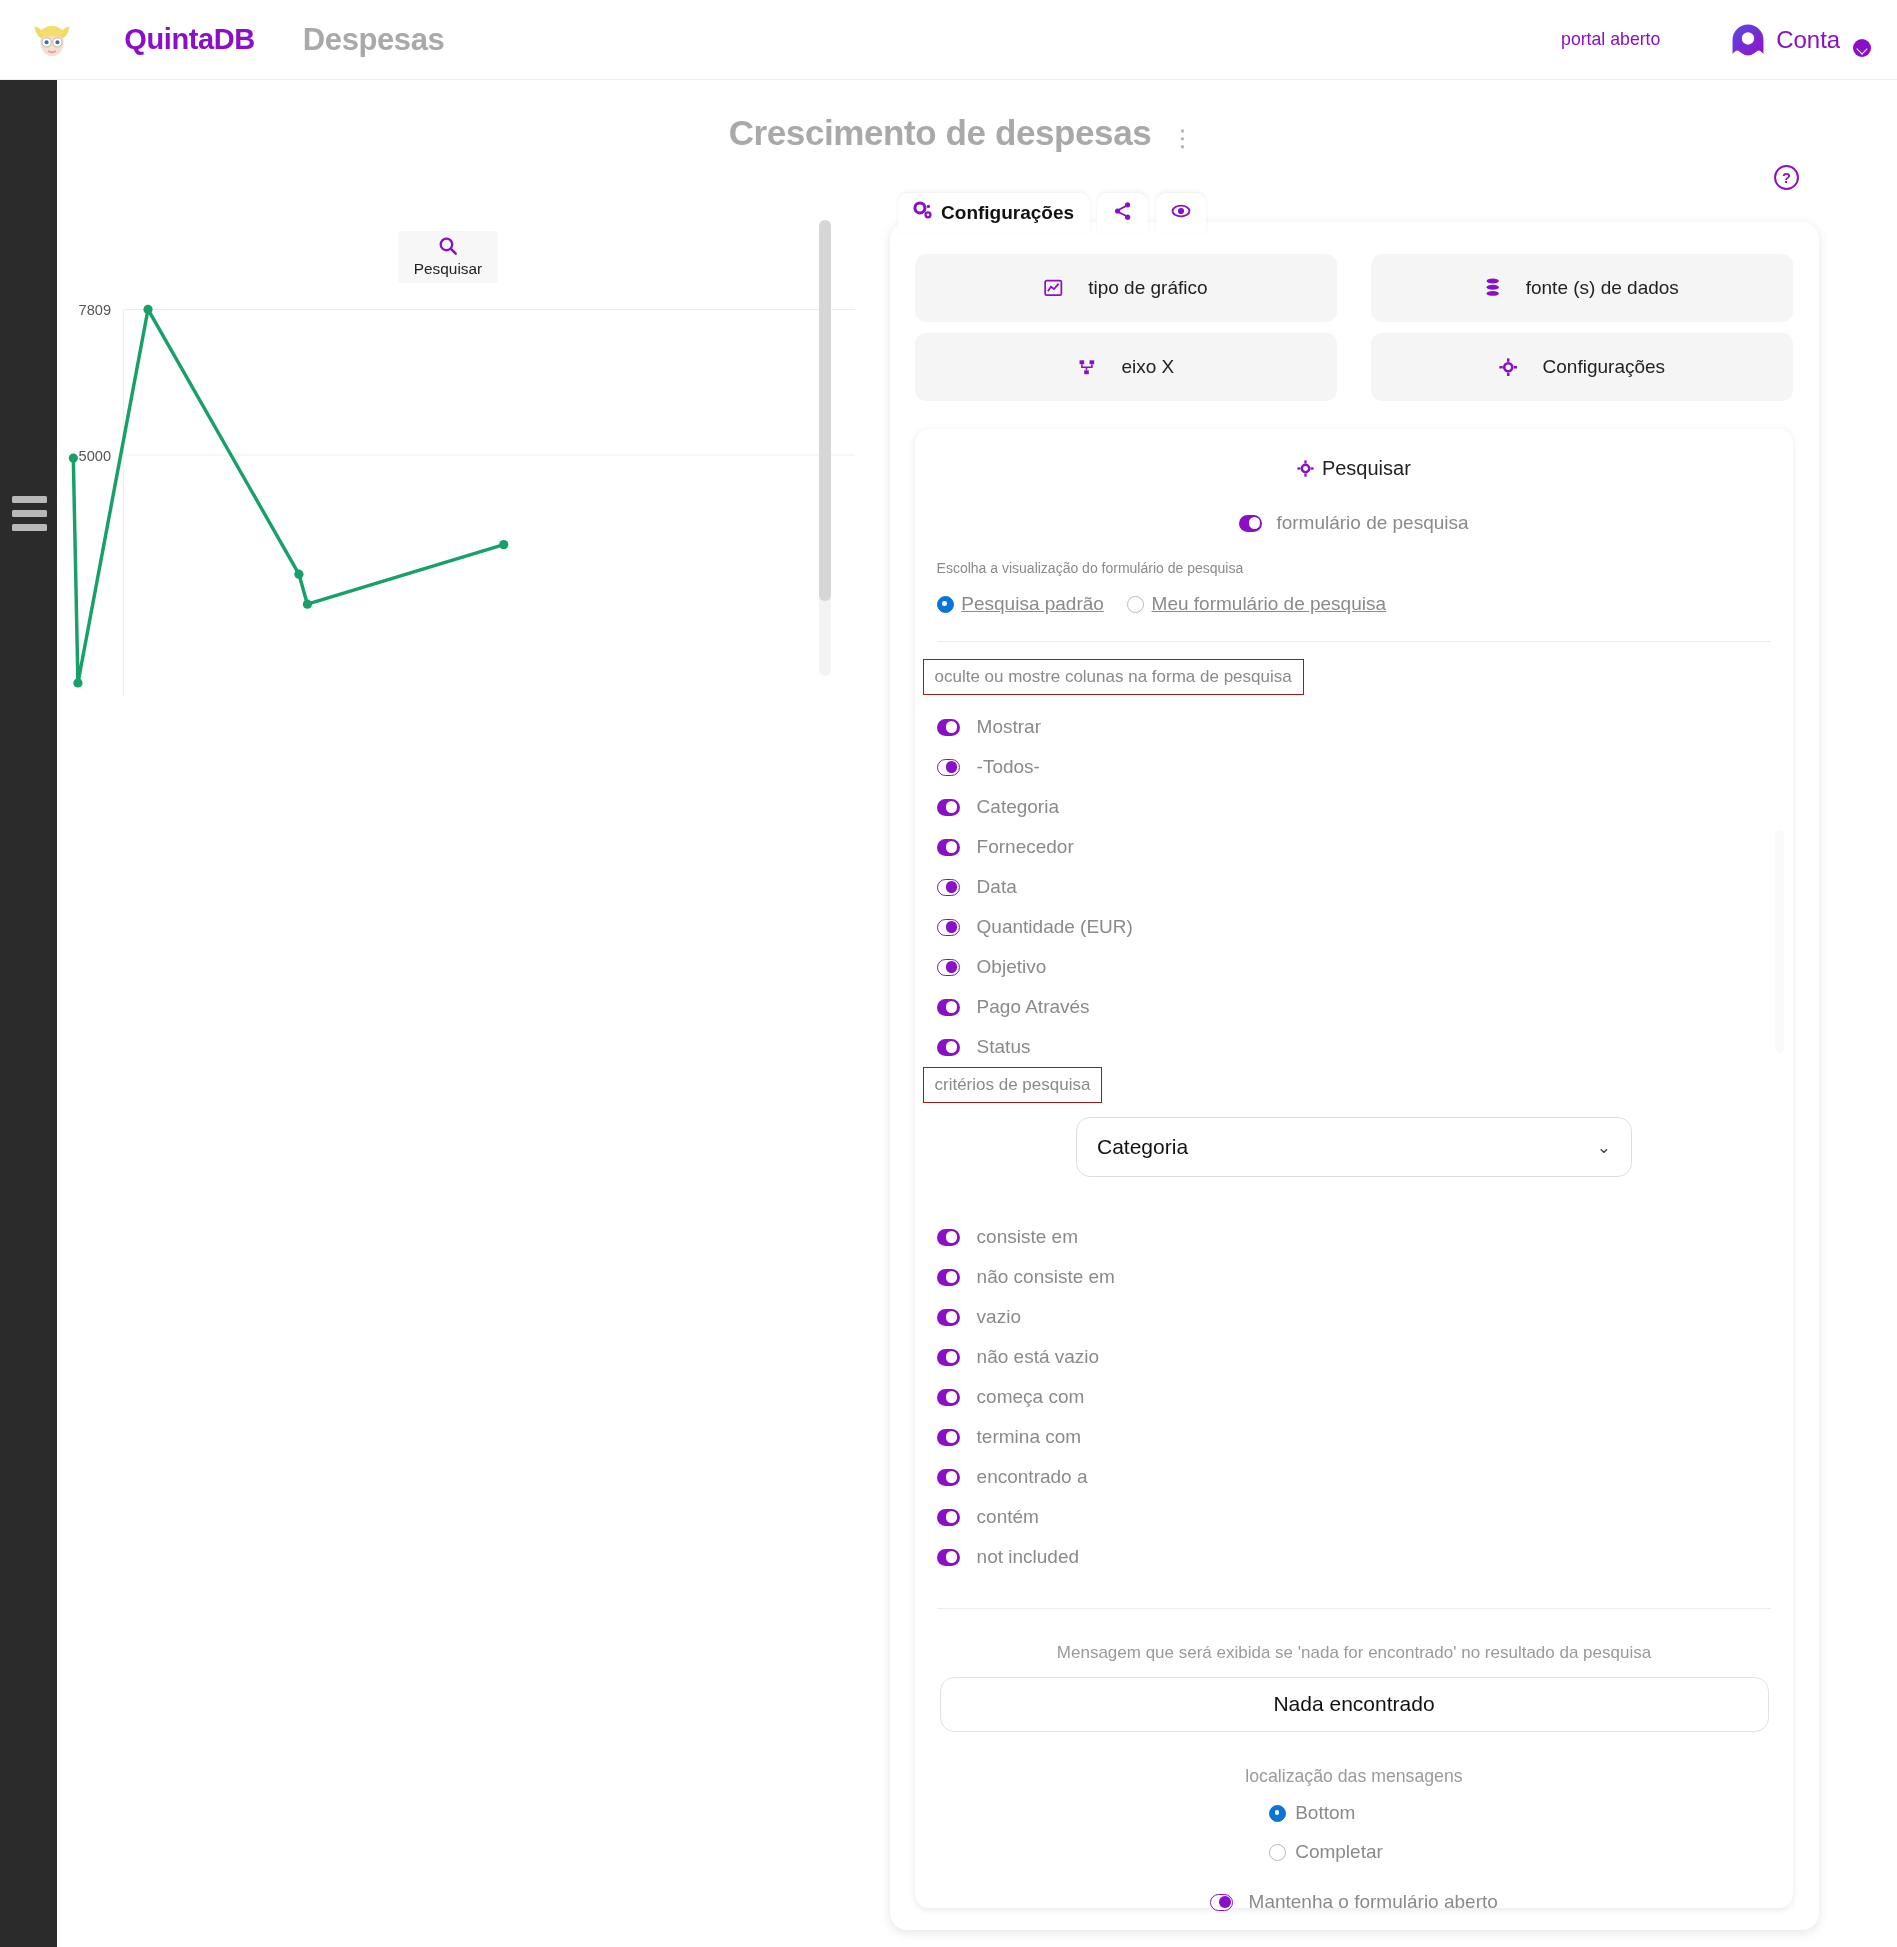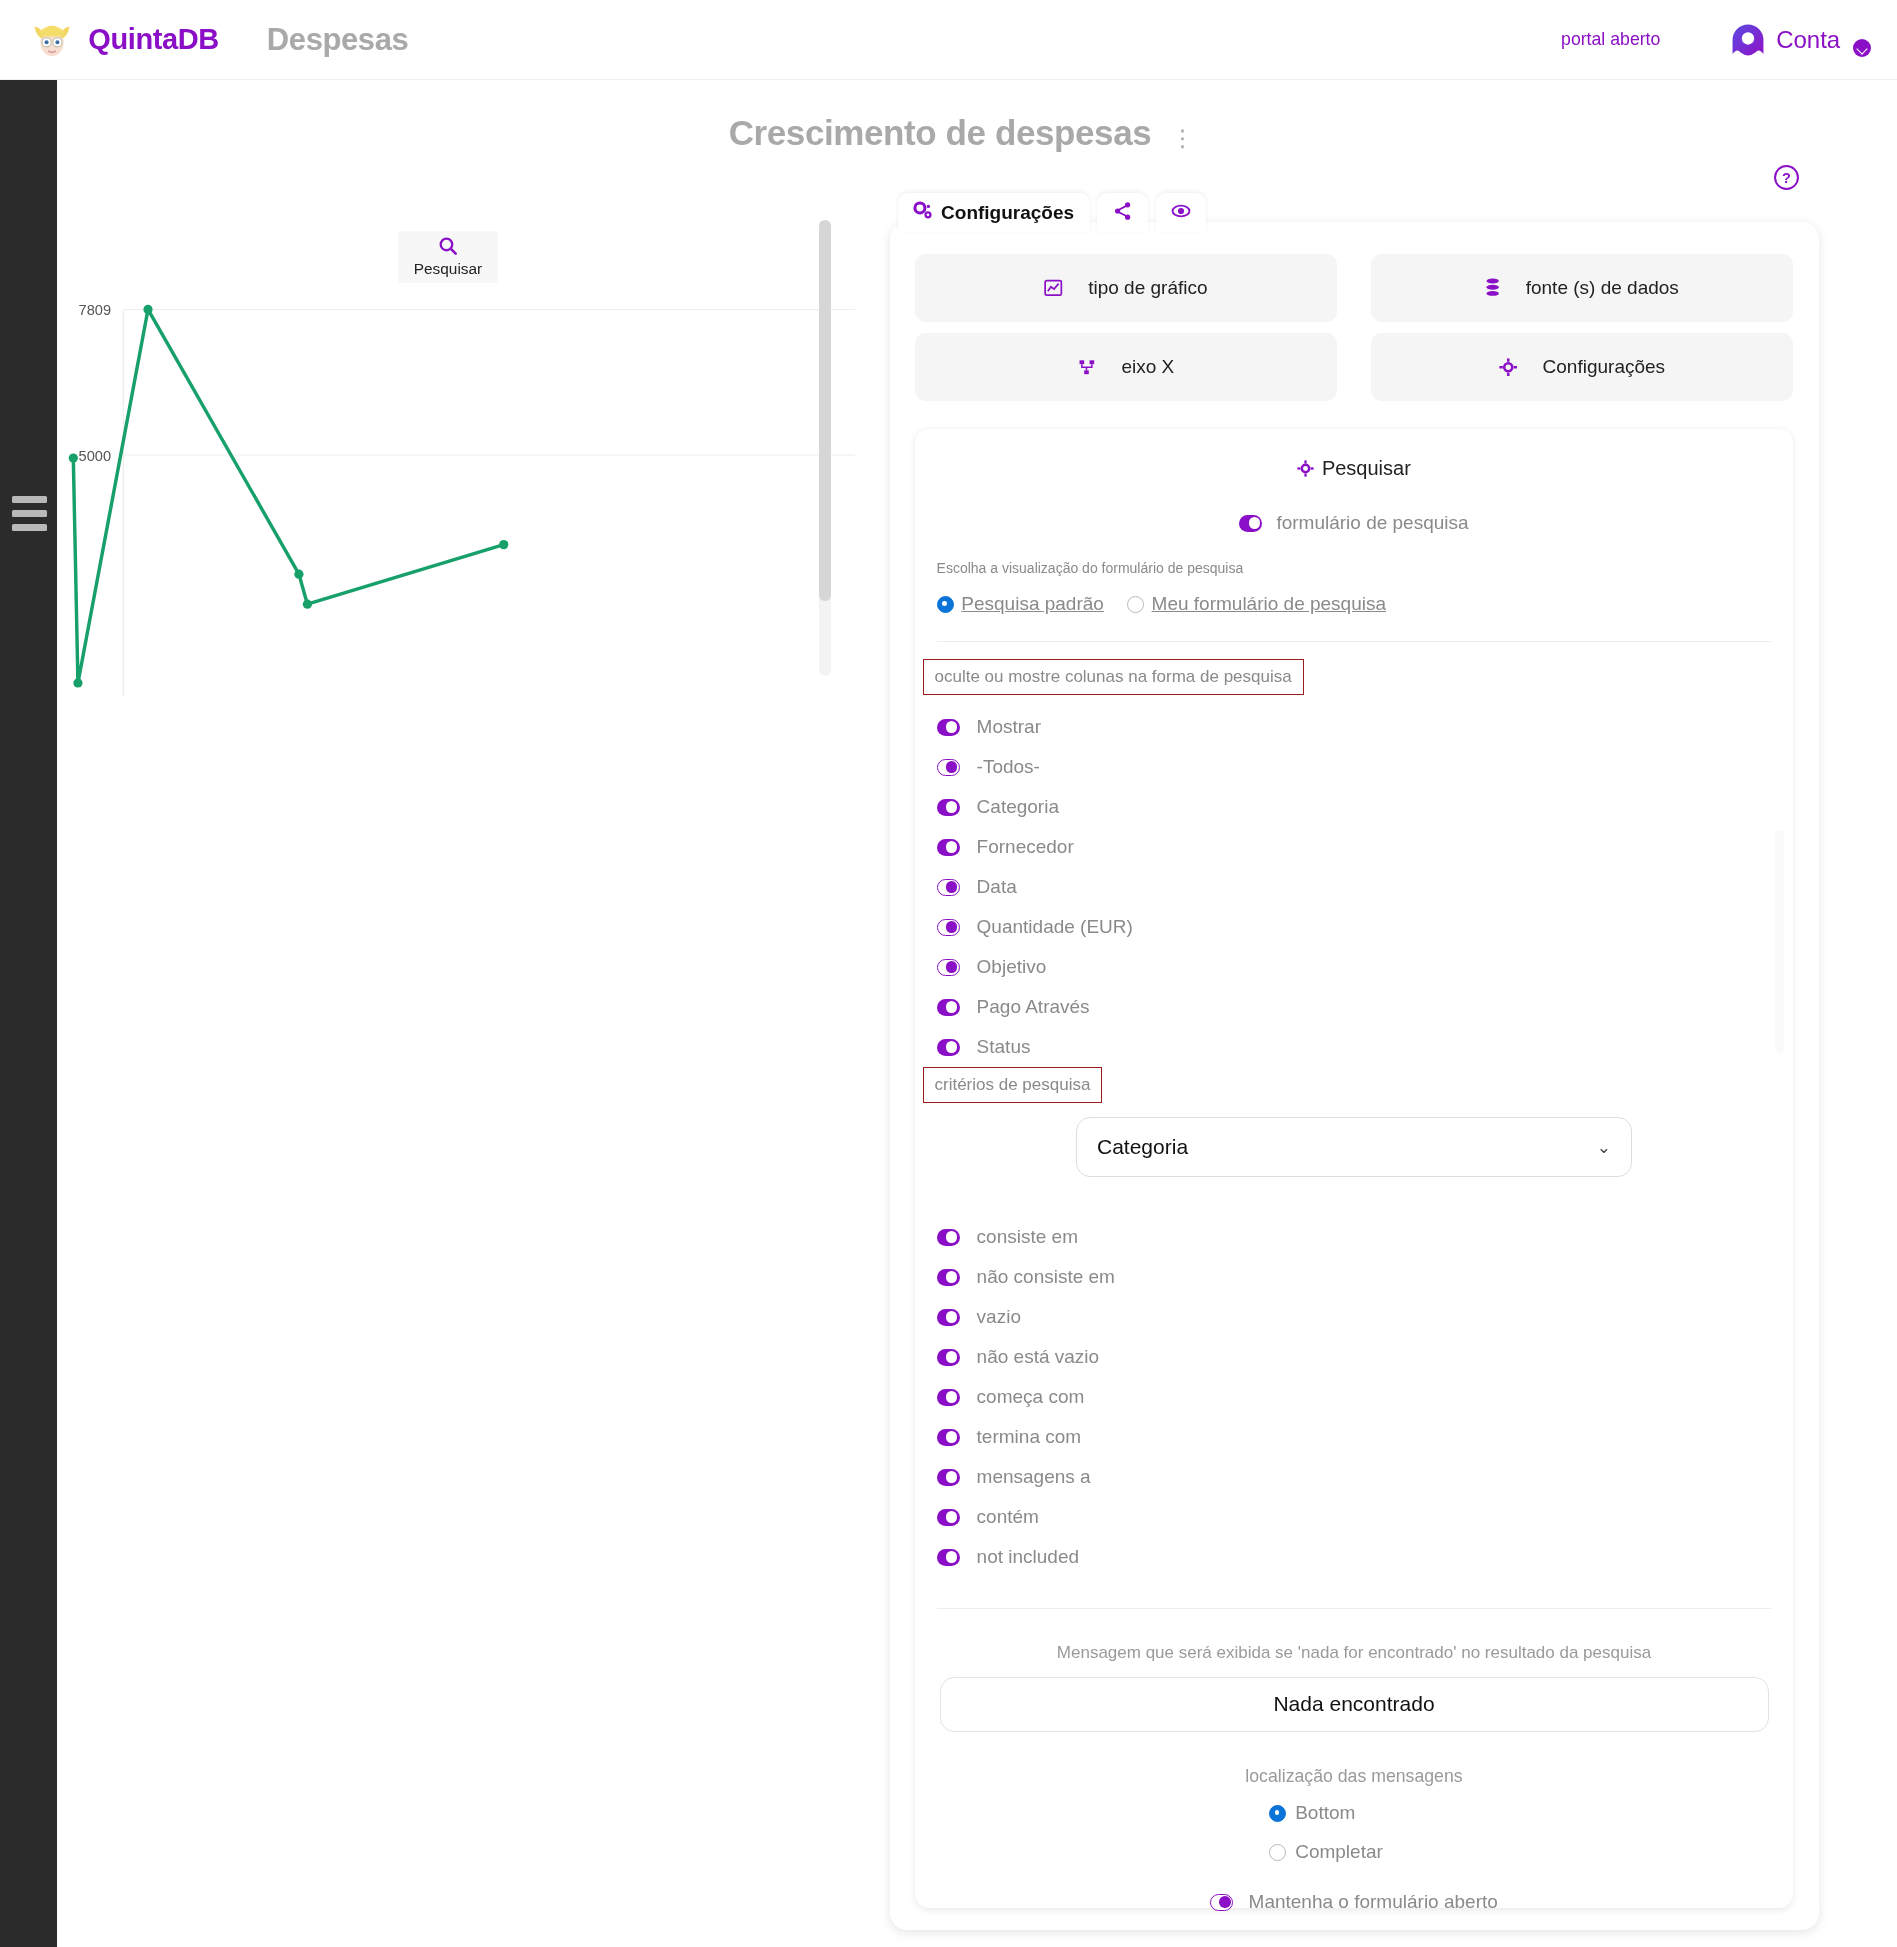--- a/index.html
+++ b/index.html
@@ -13,21 +13,21 @@
     overflow: hidden;
   }
 
   
   .topbar {
     position:absolute; left:0; top:0; width:1897px; height:80px;
     background:#fff; display:flex; align-items:center;
     border-bottom:0.8px solid #eeeeee;
     z-index: 40;
   }
-  .brand-wrap { display:flex; align-items:center; margin-left:28px; }
+  .brand-wrap { display:flex; align-items:center; margin-left:28px;gap:36px; }
   .brand-logo { width:48px; height:48px; position:relative; }
   .brand-name {
     font-size:29px; font-weight:bold; color:#8a0fc6; letter-spacing:-0.4px;
     margin-left:12.3px;
   }
   .app-name {
     font-size:31px; font-weight:bold; color:#a9a9a9; margin-left:48px;
     letter-spacing:-0.4px;
   }
   .topbar-right { margin-left:auto; display:flex; align-items:center; margin-right:26px; }
@@ -540,21 +540,21 @@
             <span class="track"></span>
             <span class="knob"></span>
           </span>
           <span class="tl">termina com</span>
         </div>
         <div class="toggle-item">
           <span class="tgl on">
             <span class="track"></span>
             <span class="knob"></span>
           </span>
-          <span class="tl">mensagens a</span>
+          <span class="tl">encontrado a</span>
         </div>
         <div class="toggle-item">
           <span class="tgl on">
             <span class="track"></span>
             <span class="knob"></span>
           </span>
           <span class="tl">contém</span>
         </div>
         <div class="toggle-item">
           <span class="tgl on">

